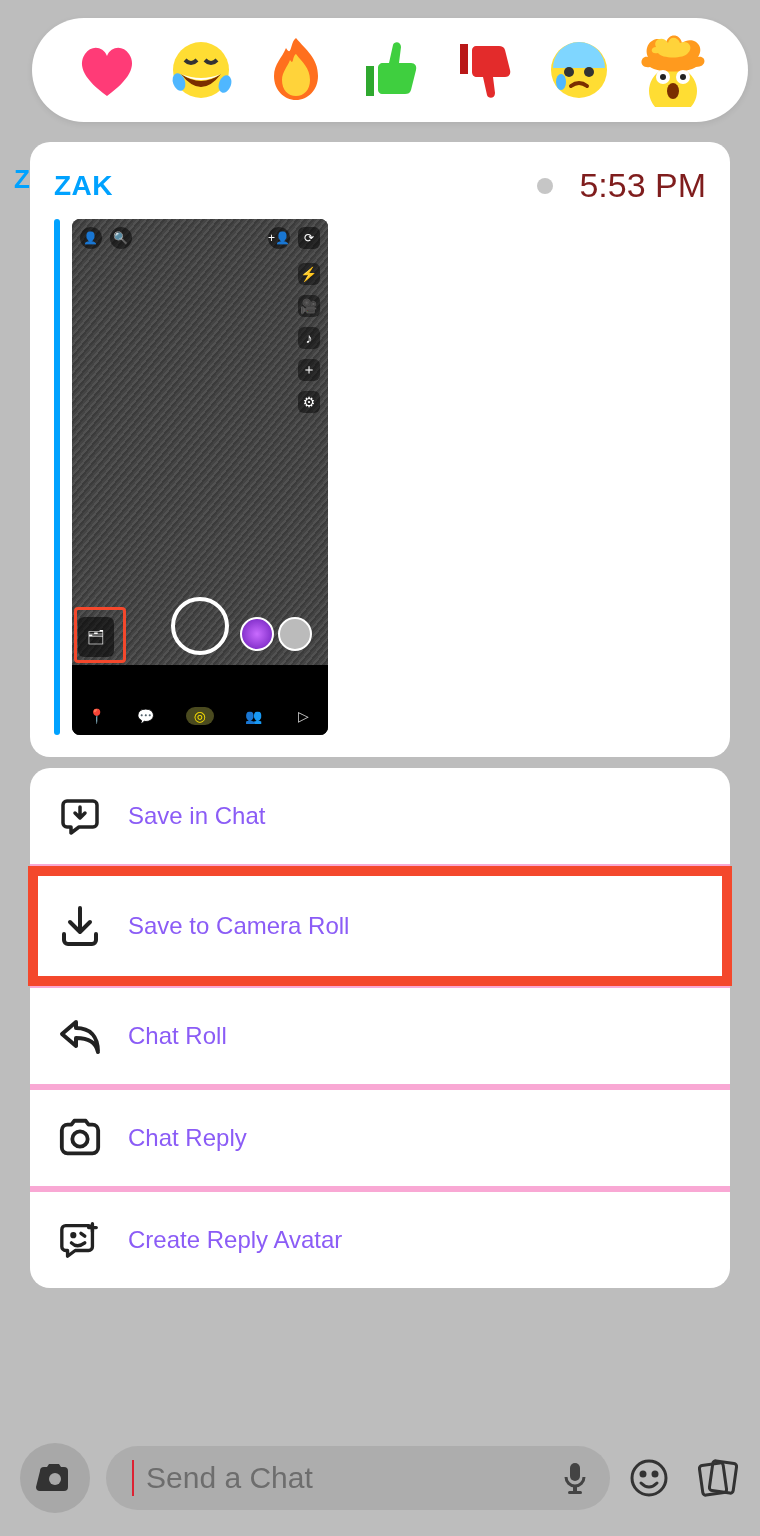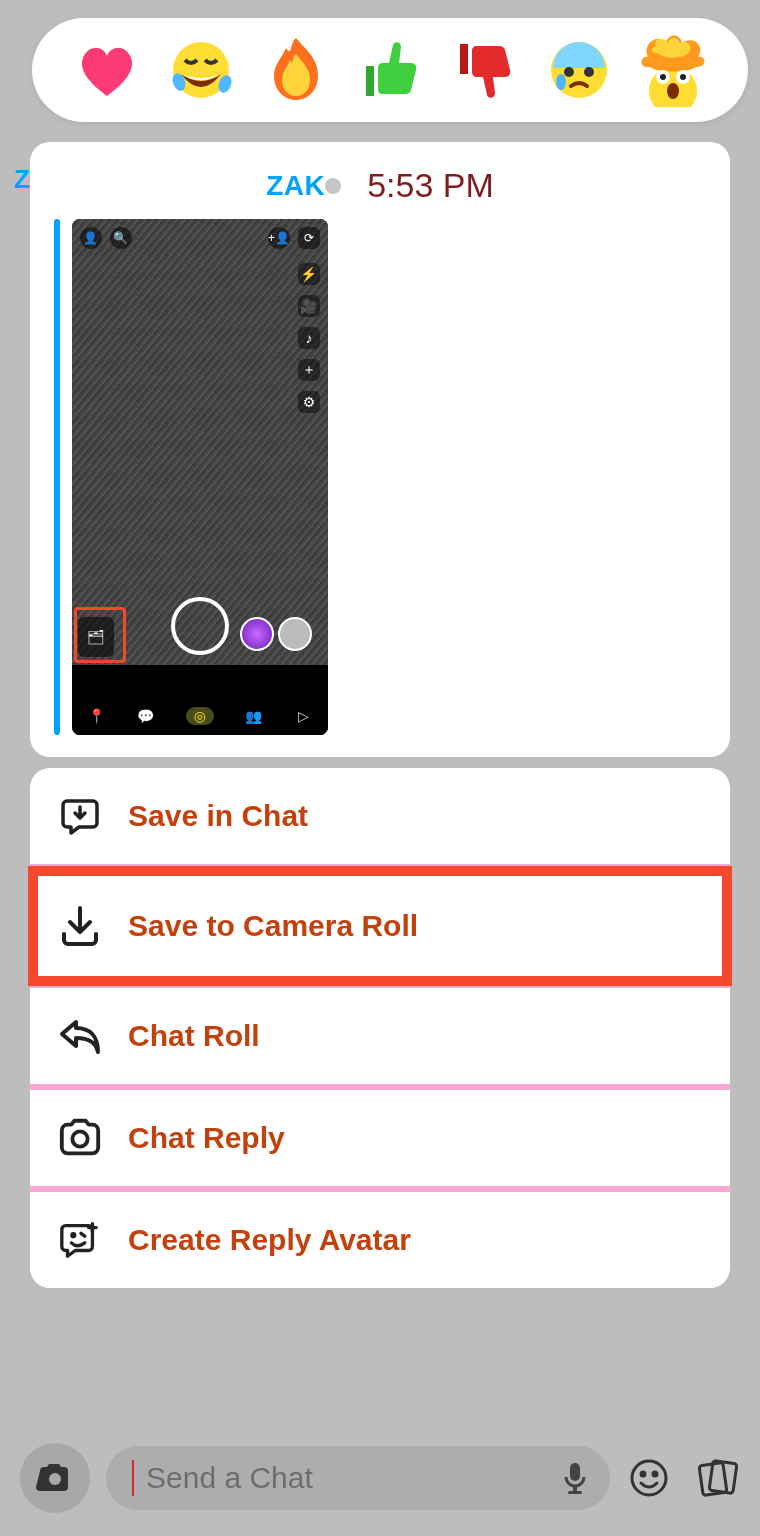--- a/index.html
+++ b/index.html
@@ -36,21 +36,21 @@
   
   .message-card {
     position: absolute;
     top: 142px; left: 30px; right: 30px;
     background: #fff;
     border-radius: 20px;
     padding: 24px 24px 22px 24px;
     min-height: 600px;
   }
   .msg-head {
-    display: flex; justify-content: center; align-items: center;
+    display: flex; justify-content: space-between; align-items: center;
     margin-bottom: 14px;
   }
   .sender { color: #00a2ff; font-weight: 700; font-size: 28px; letter-spacing: .5px; }
   .time { color: #7f1d1d; font-size: 34px; display: flex; align-items: center; gap: 26px; }
   .time .dot { width: 16px; height: 16px; border-radius: 50%; background: #c6c6c6; display: inline-block; }
 
   .msg-body { display: flex; }
   .blue-bar { width: 6px; background: #00a2ff; border-radius: 3px; margin-right: 12px; align-self: stretch; }
   .snap-thumb {
     width: 256px; height: 516px;
@@ -91,21 +91,21 @@
   }
   .action-item {
     display: flex; align-items: center;
     padding: 26px 28px;
     gap: 26px;
     border-top: 6px solid #f9a8d4;
     position: relative;
   }
   .action-item:first-child { border-top: none; }
   .action-item .ic { width: 44px; height: 44px; display:flex;align-items:center;justify-content:center; color:#222; }
-  .action-item .lbl { font-size: 30px; color: #c2410c; font-weight: bold; }
+  .action-item .lbl { font-size: 24px; color: #8b5cf6; }
   .action-item .sub { font-size: 22px; color: #9a9a9a; margin-top: 4px; }
   .col { display:flex; flex-direction:column; }
   .highlight {
     position: absolute;
     inset: -4px -2px -4px -2px;
     border: 10px solid #f4482c;
     pointer-events: none;
     z-index: 5;
   }
   .action-item.hl { padding-top:34px; padding-bottom:34px; }

